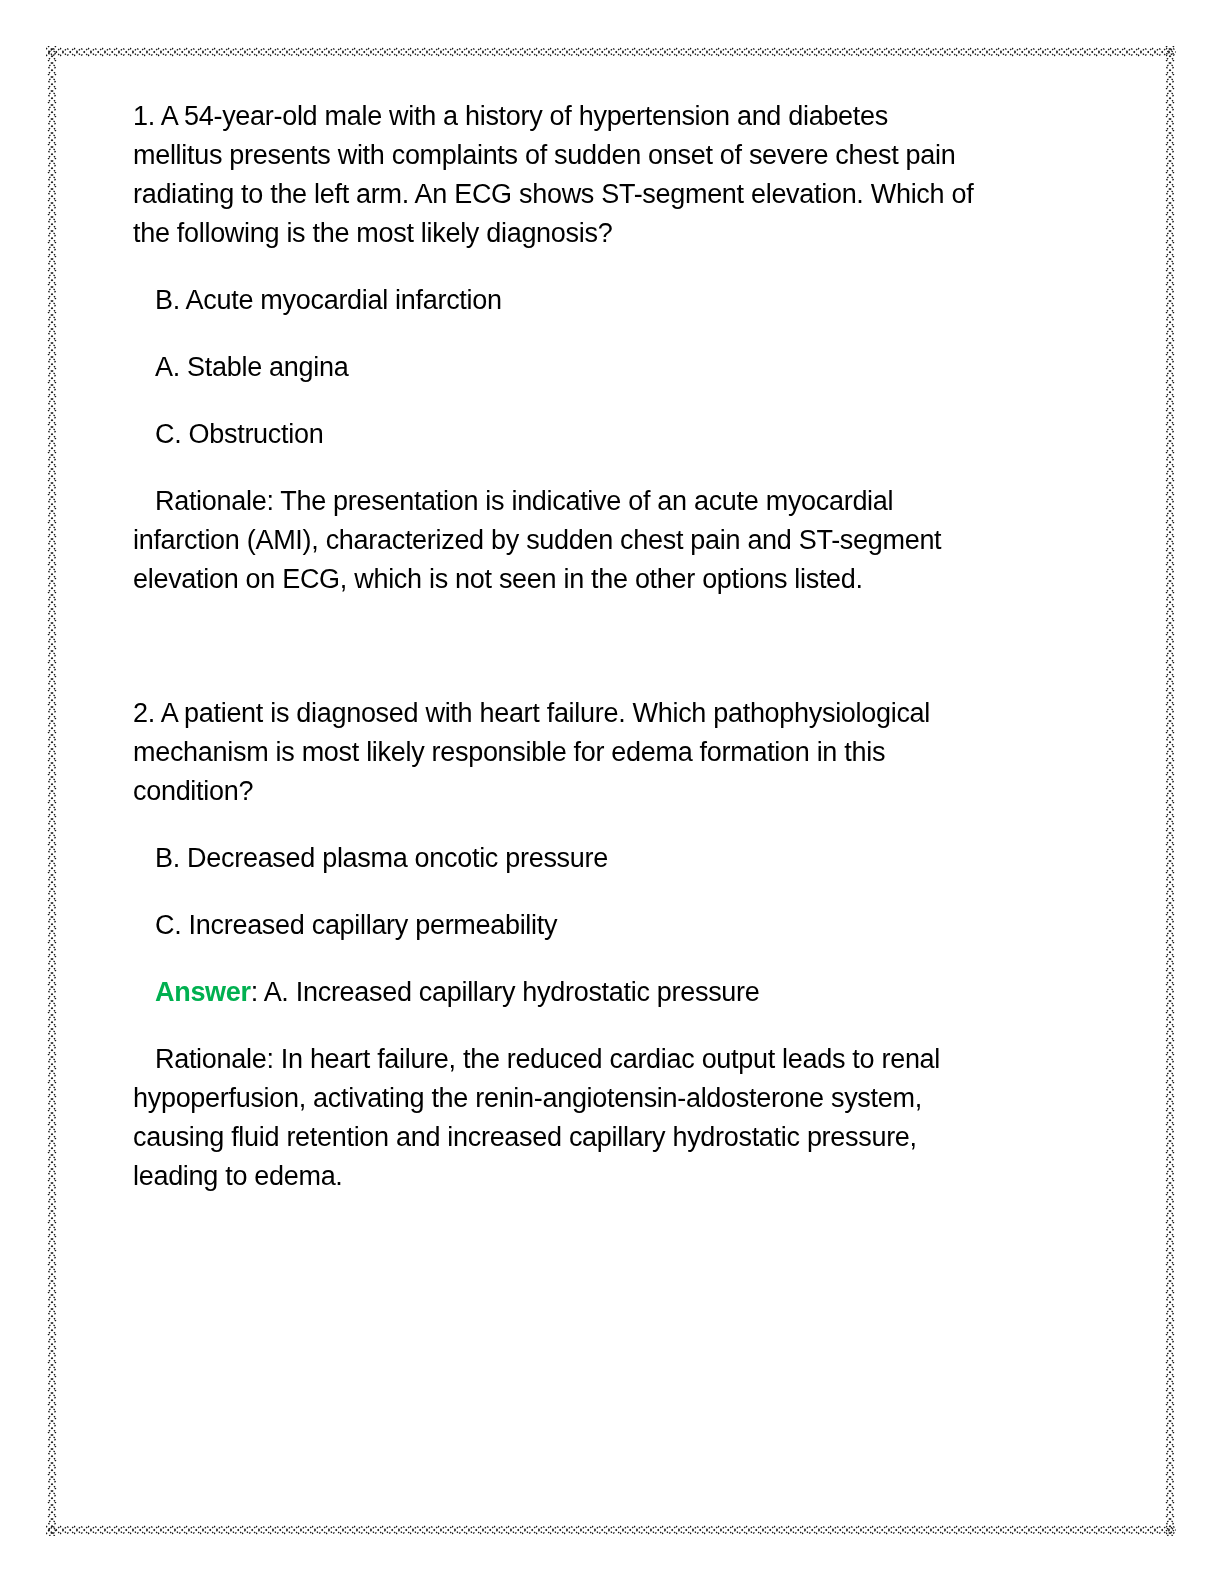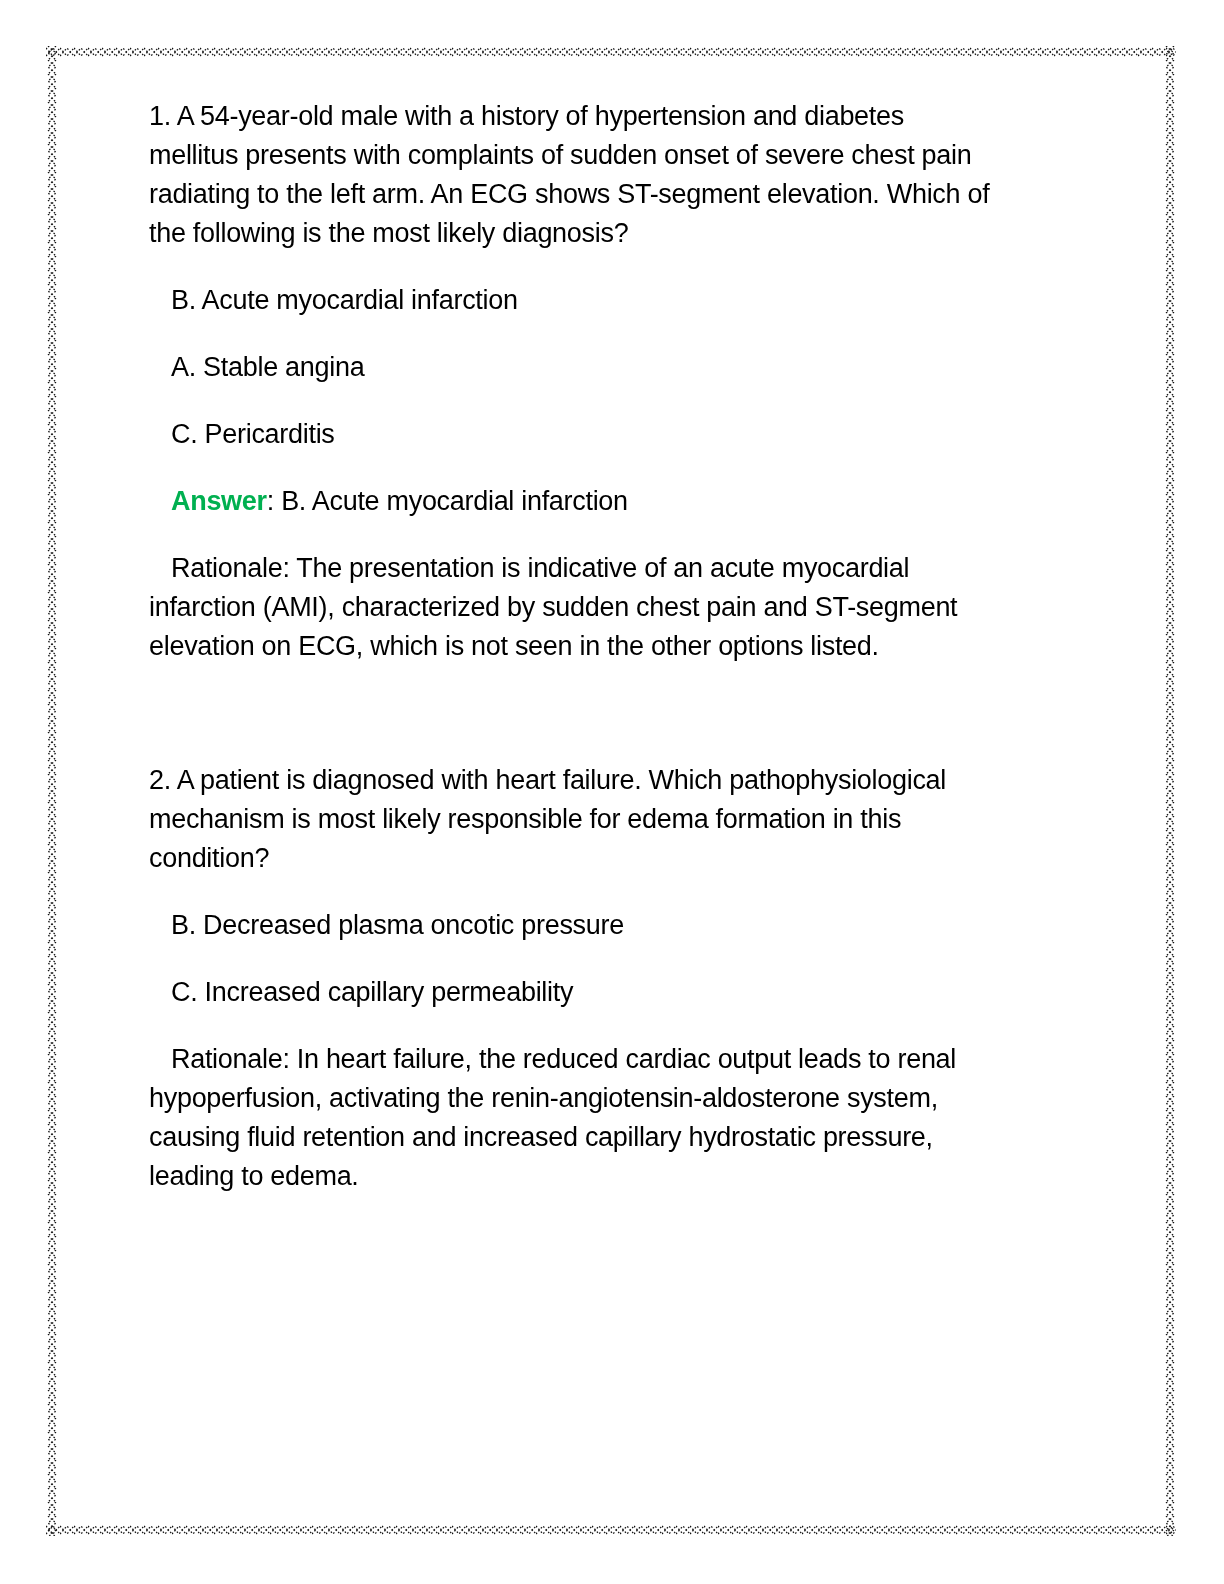--- a/index.html
+++ b/index.html
@@ -28,21 +28,21 @@
   .edge-left   { left: 0; top: 0; }
   .edge-right  { left: 1118px; top: 0; }
 
   .content {
     position: absolute;
     left: 133px;
     top: 97px;
     width: 940px;
   }
   .content p {
-    margin: 0 0 28px 16px;
+    margin: 0 0 28px 0;
     font-size: 27px;
     line-height: 39px;
     letter-spacing: -0.3px;
     white-space: pre-line;
     color: #000000;
   }
   .indent { text-indent: 22px; }
   .answer-label {
     color: #00b050;
     font-weight: 700;
@@ -93,34 +93,34 @@
 
 <div class="content">
 
   <section>
     <p>1. A 54-year-old male with a history of hypertension and diabetes
 mellitus presents with complaints of sudden onset of severe chest pain
 radiating to the left arm. An ECG shows ST-segment elevation. Which of
 the following is the most likely diagnosis?</p>
     <p class="indent">B. Acute myocardial infarction</p>
     <p class="indent">A. Stable angina</p>
-    <p class="indent">C. Pericarditis</p>
-    <p class="indent"><span class="answer-label">Answer</span><span>: B. Acute myocardial infarction</span></p>
+    <p class="indent">C. Obstruction</p>
     <p class="indent">Rationale: The presentation is indicative of an acute myocardial
 infarction (AMI), characterized by sudden chest pain and ST-segment
 elevation on ECG, which is not seen in the other options listed.</p>
   </section>
 
   <div class="para-spacer"></div>
 
   <section>
     <p>2. A patient is diagnosed with heart failure. Which pathophysiological
 mechanism is most likely responsible for edema formation in this
 condition?</p>
     <p class="indent">B. Decreased plasma oncotic pressure</p>
     <p class="indent">C. Increased capillary permeability</p>
+    <p class="indent"><span class="answer-label">Answer</span><span>: A. Increased capillary hydrostatic pressure</span></p>
     <p class="indent">Rationale: In heart failure, the reduced cardiac output leads to renal
 hypoperfusion, activating the renin-angiotensin-aldosterone system,
 causing fluid retention and increased capillary hydrostatic pressure,
 leading to edema.</p>
   </section>
 
 </div>
 
 </body></html>

